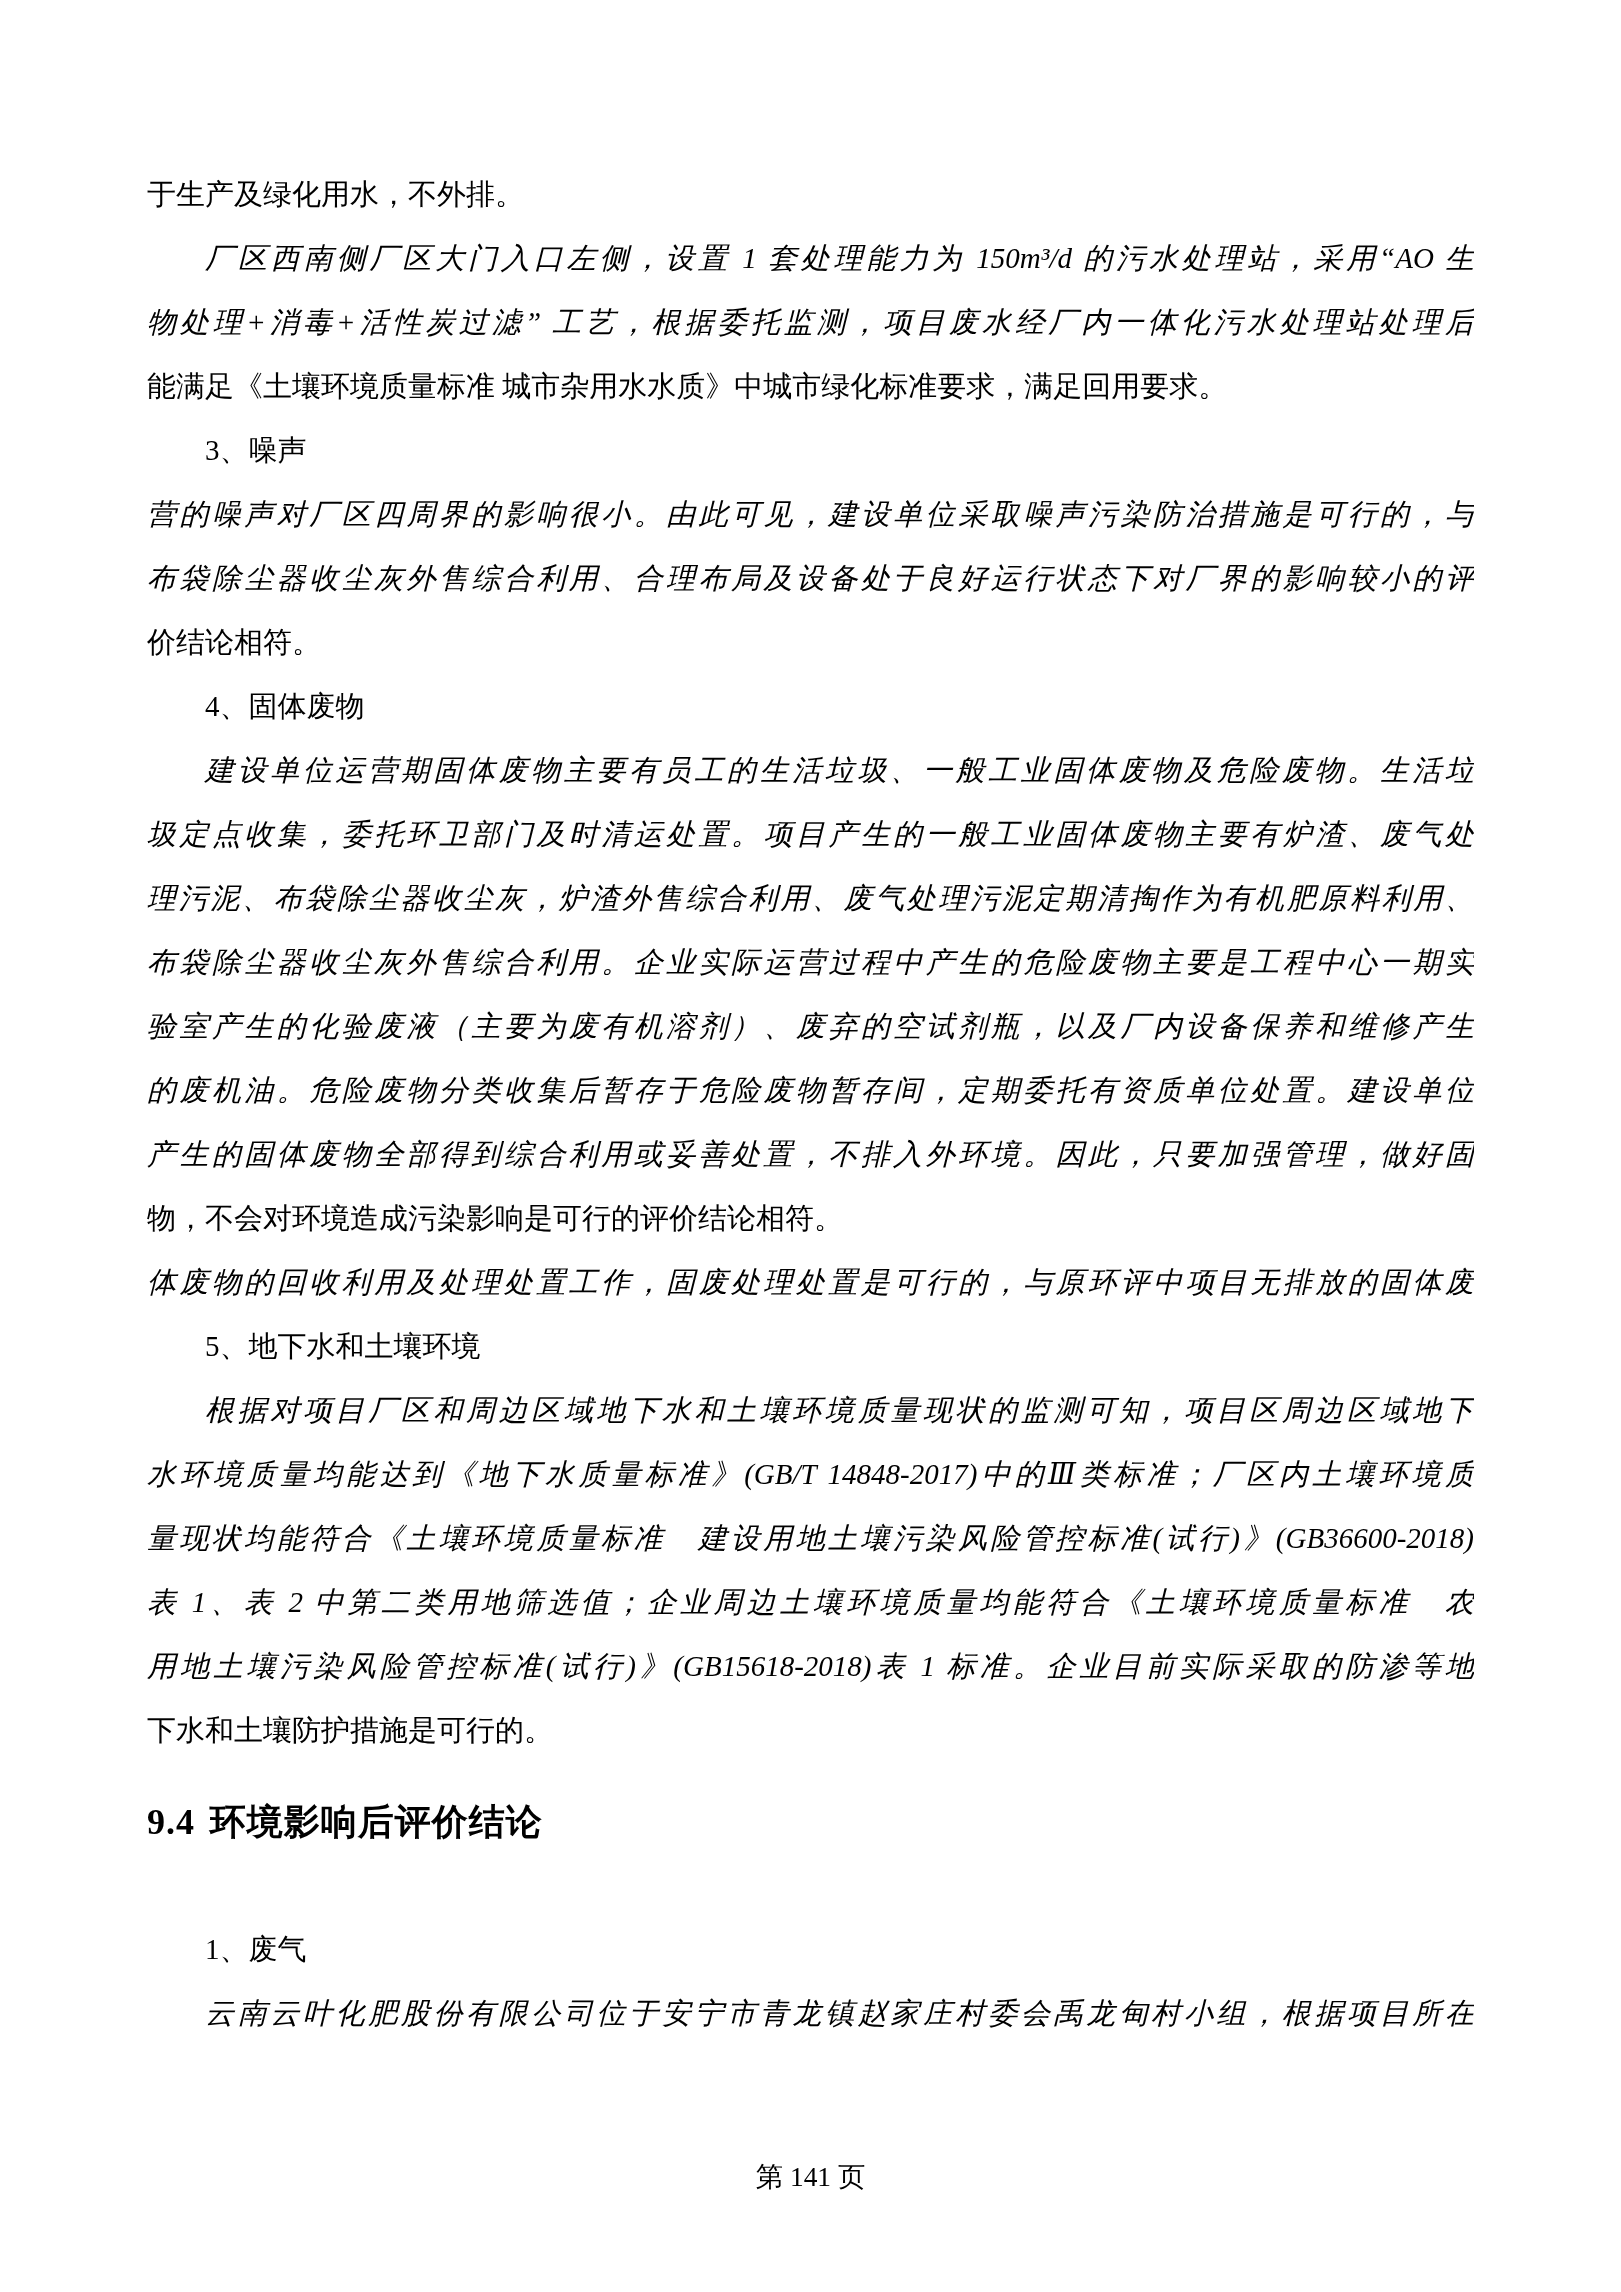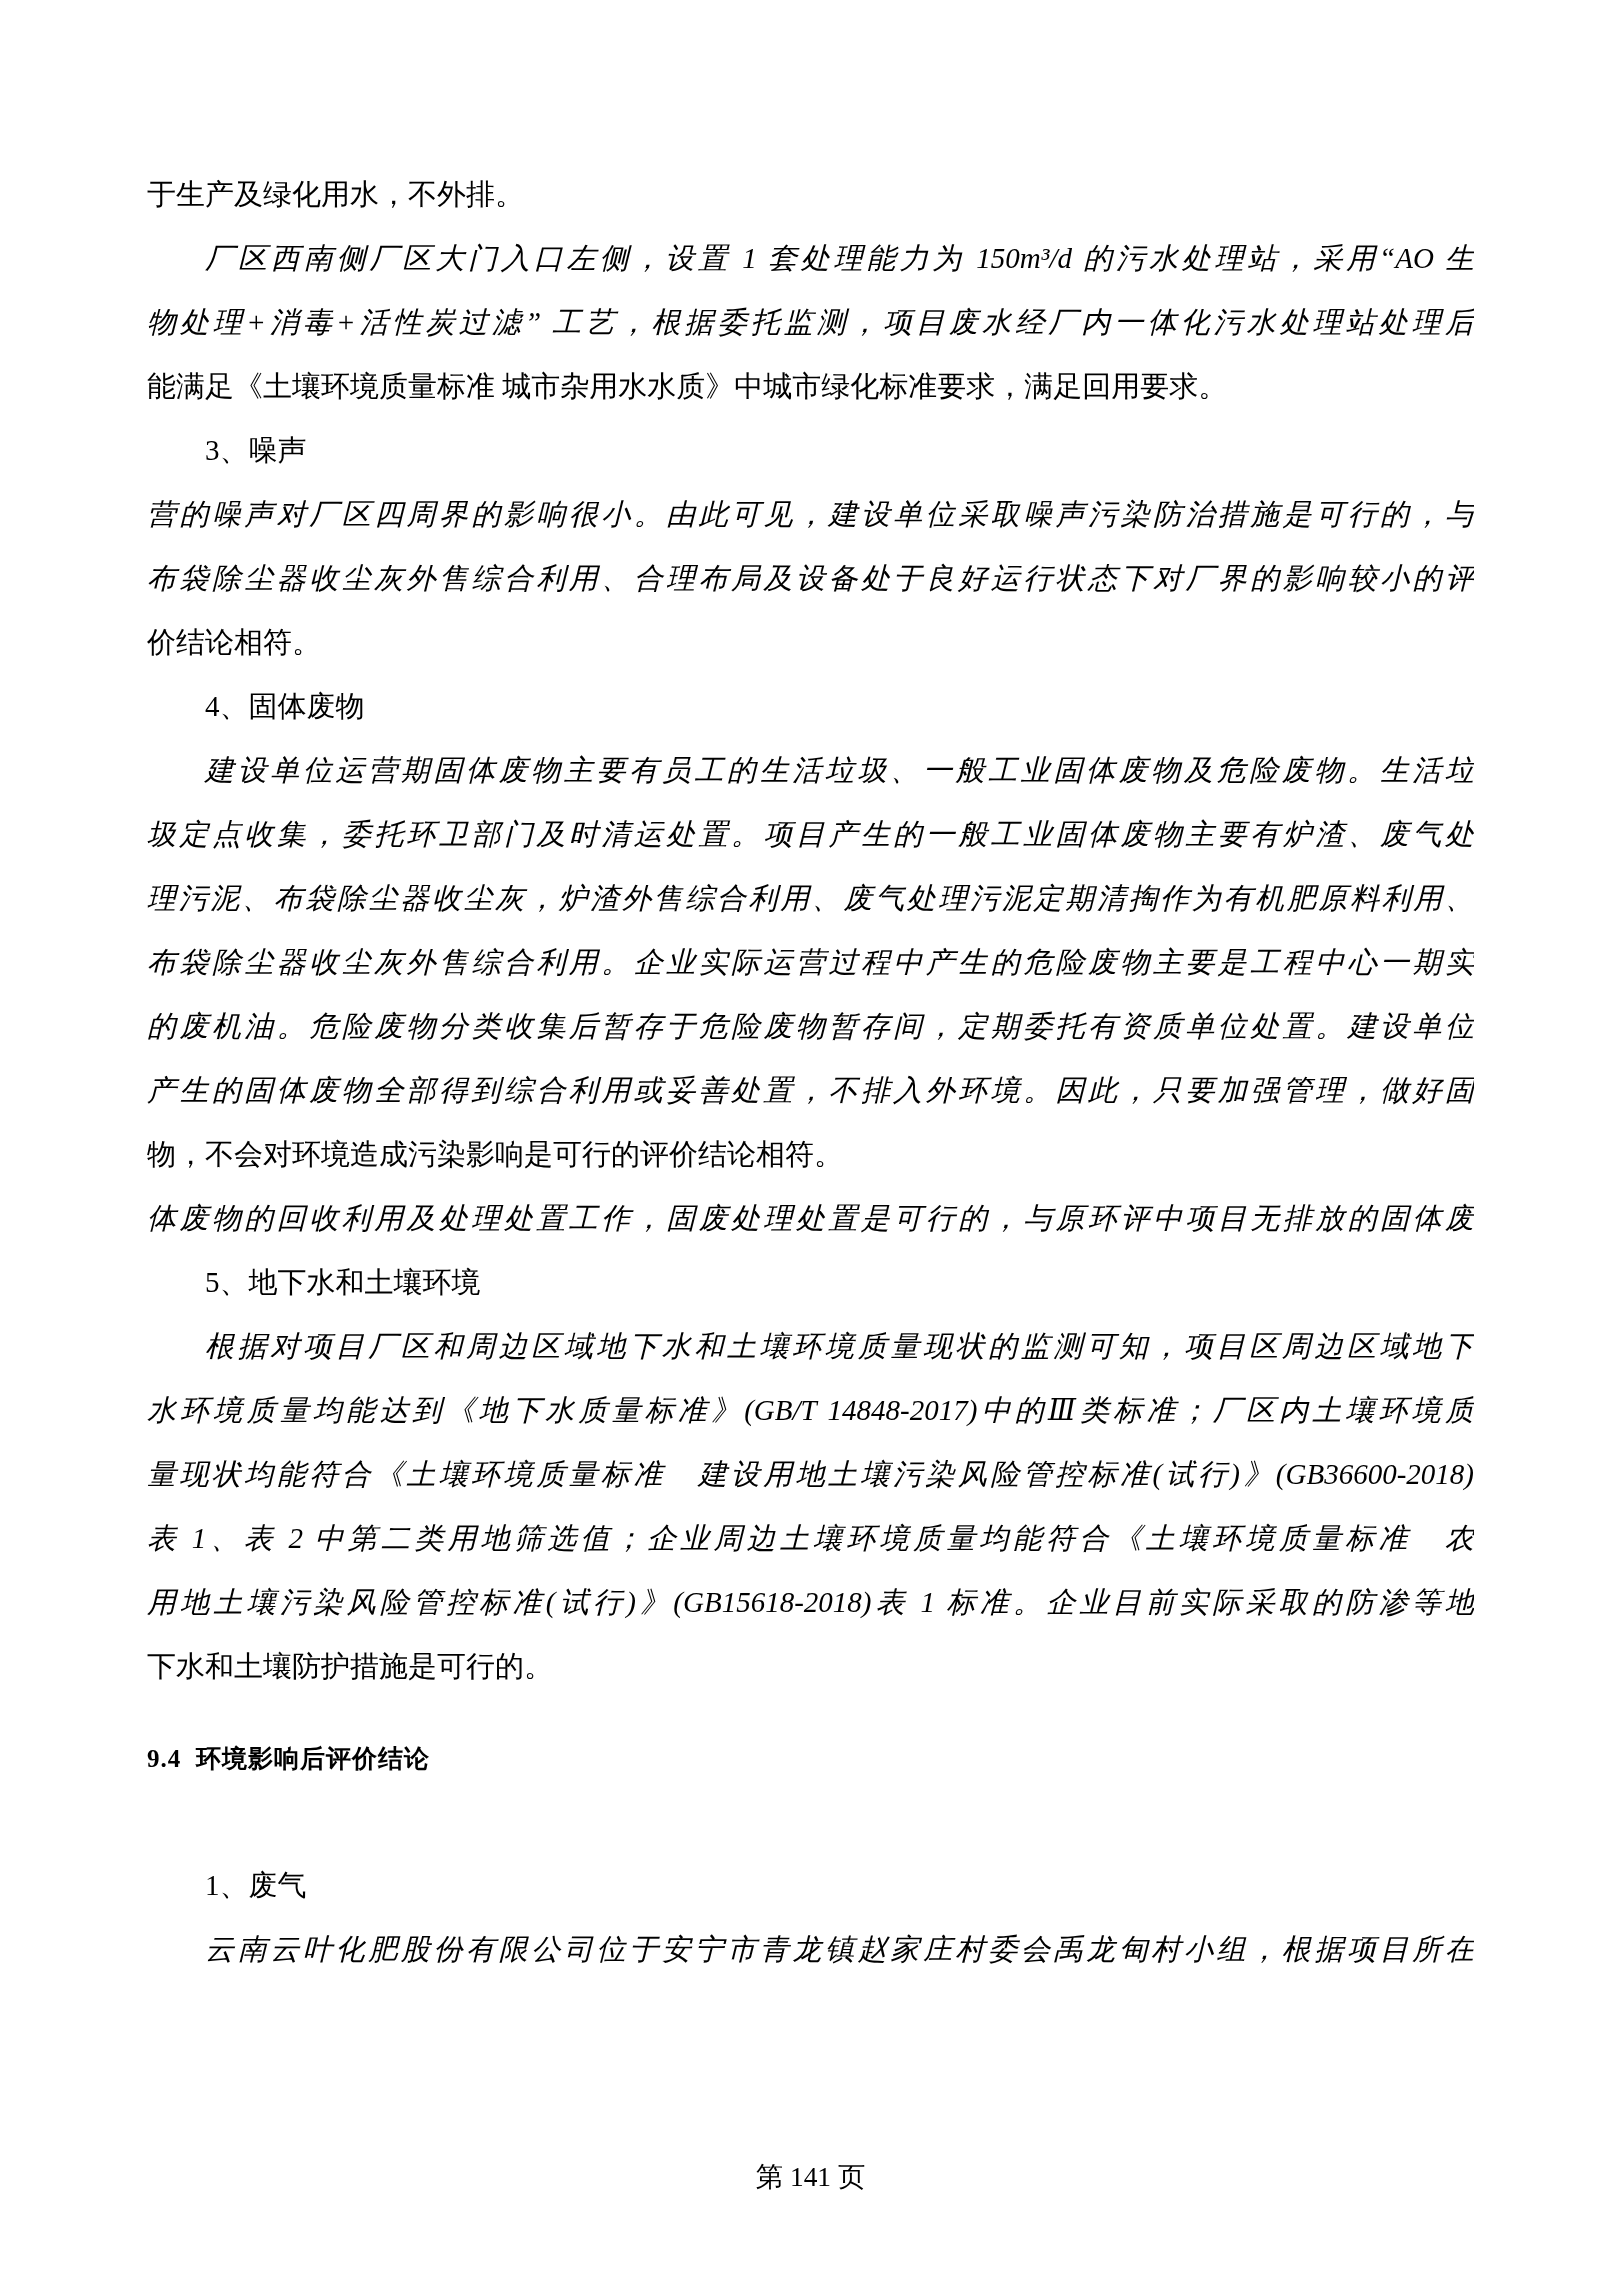--- a/index.html
+++ b/index.html
@@ -34,21 +34,21 @@
   }
   
   .ln.j {
     text-align: justify;
     text-align-last: justify;
     font-style: italic;
   }
   
   .ln.ind { text-indent: 2em; }
   .sec-h {
-    font-size: 25px;
+    font-size: 36px;
     font-weight: bold;
     line-height: 65px;
     height: 65px;
     margin-top: 28px;
     margin-bottom: 62px;
     letter-spacing: 1px;
     white-space: nowrap;
   }
   .sec-h .num { margin-right: 14.7px; }
   .footer {
@@ -78,20 +78,21 @@
     <div class="ln j">营的噪声对厂区四周界的影响很小。由此可见，建设单位采取噪声污染防治措施是可行的，与</div>
     <div class="ln j">布袋除尘器收尘灰外售综合利用、合理布局及设备处于良好运行状态下对厂界的影响较小的评</div>
     <div class="ln">价结论相符。</div>
 
     <div class="ln ind">4、固体废物</div>
 
     <div class="ln j ind">建设单位运营期固体废物主要有员工的生活垃圾、一般工业固体废物及危险废物。生活垃</div>
     <div class="ln j">圾定点收集，委托环卫部门及时清运处置。项目产生的一般工业固体废物主要有炉渣、废气处</div>
     <div class="ln j">理污泥、布袋除尘器收尘灰，炉渣外售综合利用、废气处理污泥定期清掏作为有机肥原料利用、</div>
     <div class="ln j">布袋除尘器收尘灰外售综合利用。企业实际运营过程中产生的危险废物主要是工程中心一期实</div>
+    <div class="ln j">验室产生的化验废液（主要为废有机溶剂）、废弃的空试剂瓶，以及厂内设备保养和维修产生</div>
     <div class="ln j">的废机油。危险废物分类收集后暂存于危险废物暂存间，定期委托有资质单位处置。建设单位</div>
     <div class="ln j">产生的固体废物全部得到综合利用或妥善处置，不排入外环境。因此，只要加强管理，做好固</div>
     <div class="ln">物，不会对环境造成污染影响是可行的评价结论相符。</div>
     <div class="ln j">体废物的回收利用及处理处置工作，固废处理处置是可行的，与原环评中项目无排放的固体废</div>
 
     <div class="ln ind">5、地下水和土壤环境</div>
 
     <div class="ln j ind">根据对项目厂区和周边区域地下水和土壤环境质量现状的监测可知，项目区周边区域地下</div>
     <div class="ln j">水环境质量均能达到《地下水质量标准》(GB/T 14848-2017)中的Ⅲ类标准；厂区内土壤环境质</div>
     <div class="ln j">量现状均能符合《土壤环境质量标准　建设用地土壤污染风险管控标准(试行)》(GB36600-2018)</div>

